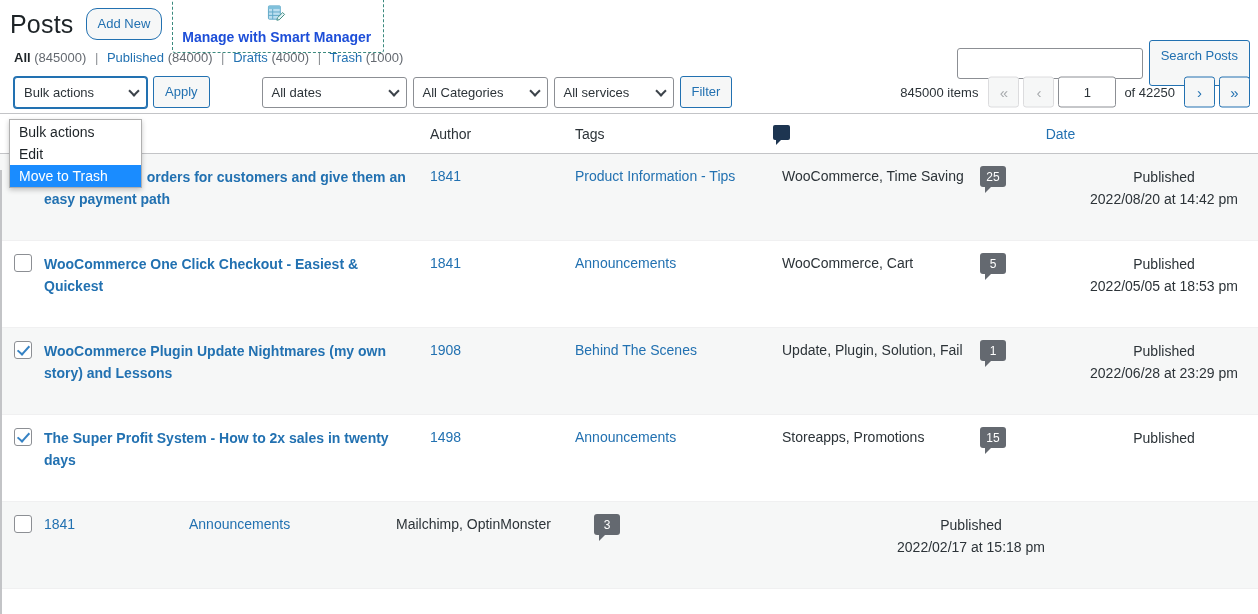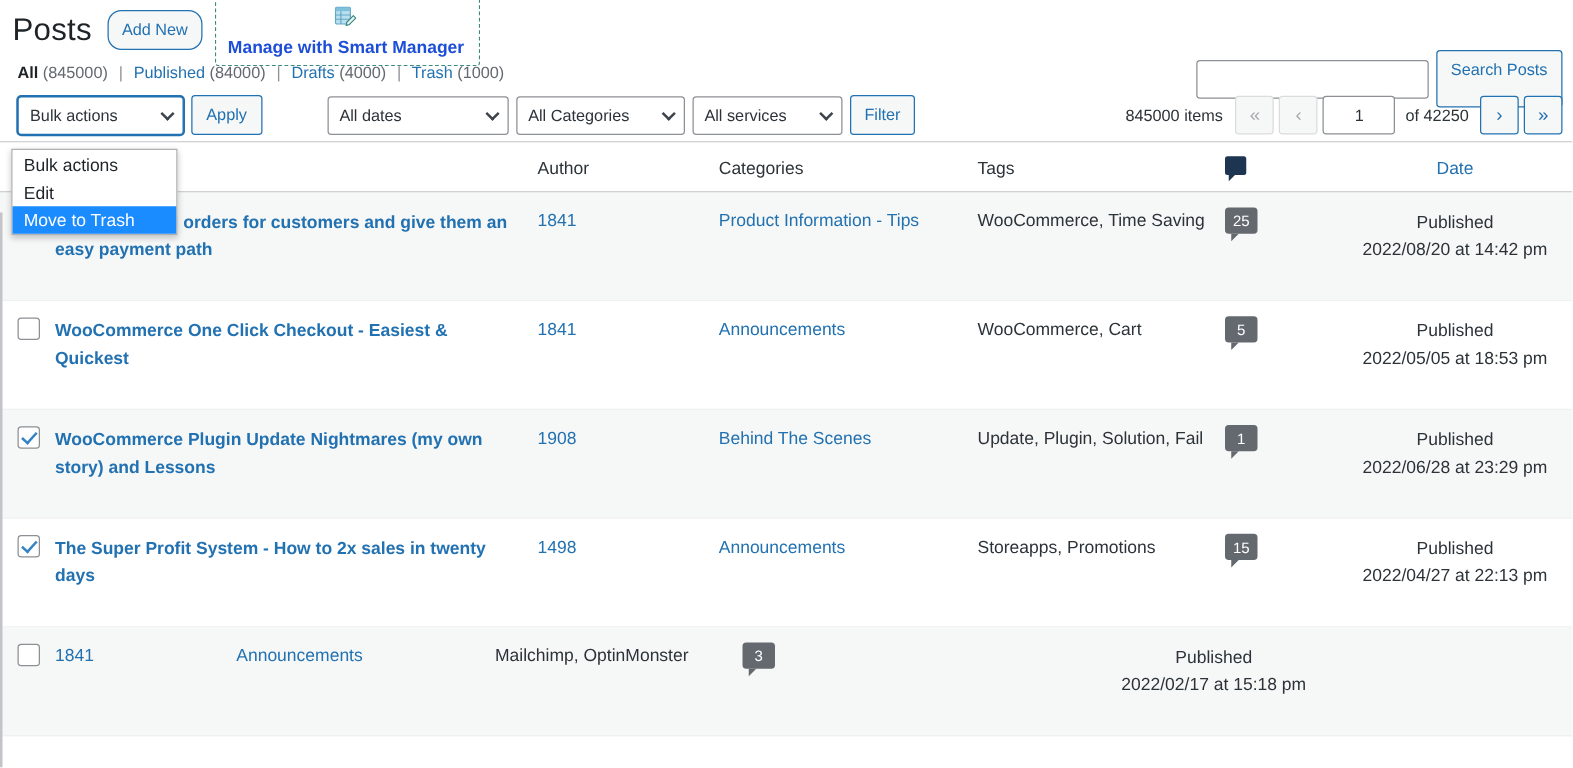--- a/index.html
+++ b/index.html
@@ -287,21 +287,20 @@
       <span class="pg-btn">›</span>
       <span class="pg-btn">»</span>
     </div>
   </div>
 
   <div class="list-table">
     <div class="thead">
       <div class="col-cb"></div>
       <div class="col-title"></div>
       <div class="col-auth">Author</div>
-      <div class="col-cat">Categories</div>
       <div class="col-tags">Tags</div>
       <div class="col-cmt">
         <span class="cmt-head-icon"></span>
       </div>
       <div class="col-date">
         <a class="th-link">Date</a>
       </div>
     </div>
 
     <div class="trow alt">
@@ -353,21 +352,20 @@
       <div class="col-cb"><span class="cb checked"></span></div>
       <div class="col-title">
           <a class="post-title">The Super Profit System - How to 2x sales in twenty days</a>
         </div>
       <div class="col-auth"><a class="author-link">1498</a></div>
       <div class="col-cat"><a class="cat-link">Announcements</a></div>
       <div class="col-tags tags-cell">Storeapps, Promotions</div>
       <div class="col-cmt"><span class="cmt-bubble">15</span></div>
       <div class="col-date date-cell">
         <div>Published</div>
-        <div>2022/04/27 at 22:13 pm</div>
       </div>
     </div>
 
     <div class="trow alt">
       <div class="col-cb"><span class="cb"></span></div>
       <div class="col-auth"><a class="author-link">1841</a></div>
       <div class="col-cat"><a class="cat-link">Announcements</a></div>
       <div class="col-tags tags-cell">Mailchimp, OptinMonster</div>
       <div class="col-cmt"><span class="cmt-bubble">3</span></div>
       <div class="col-date date-cell">

